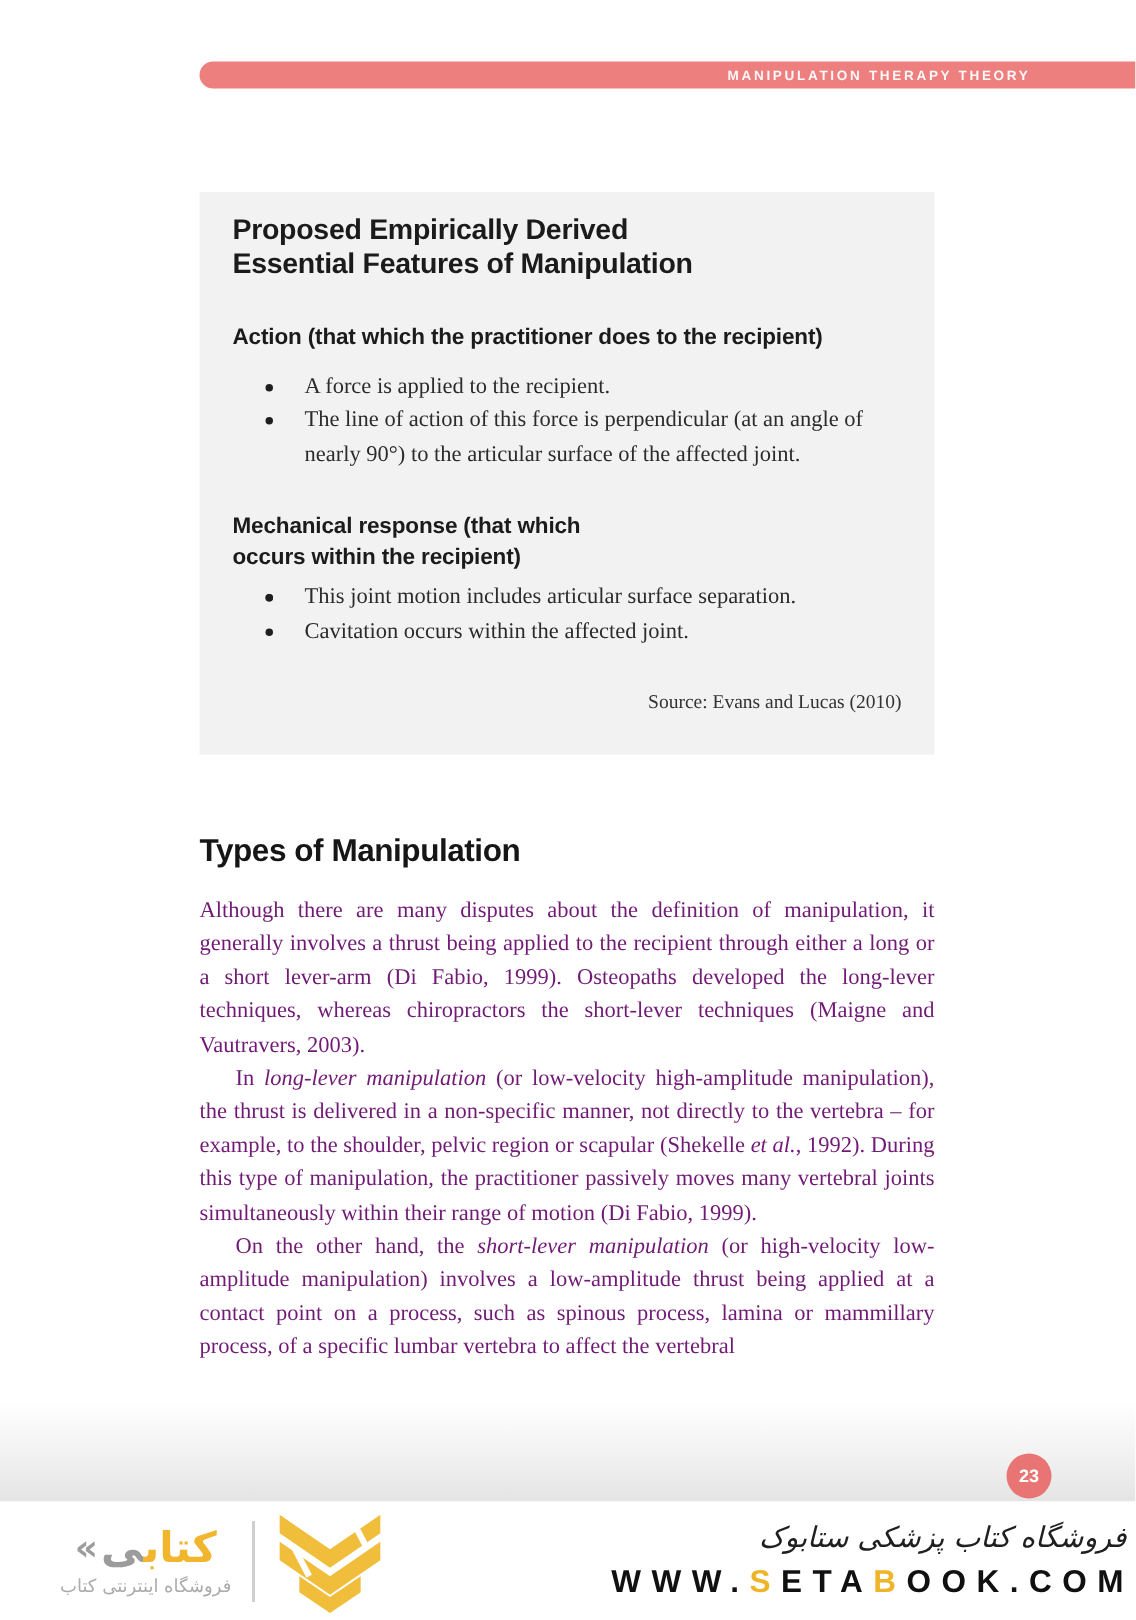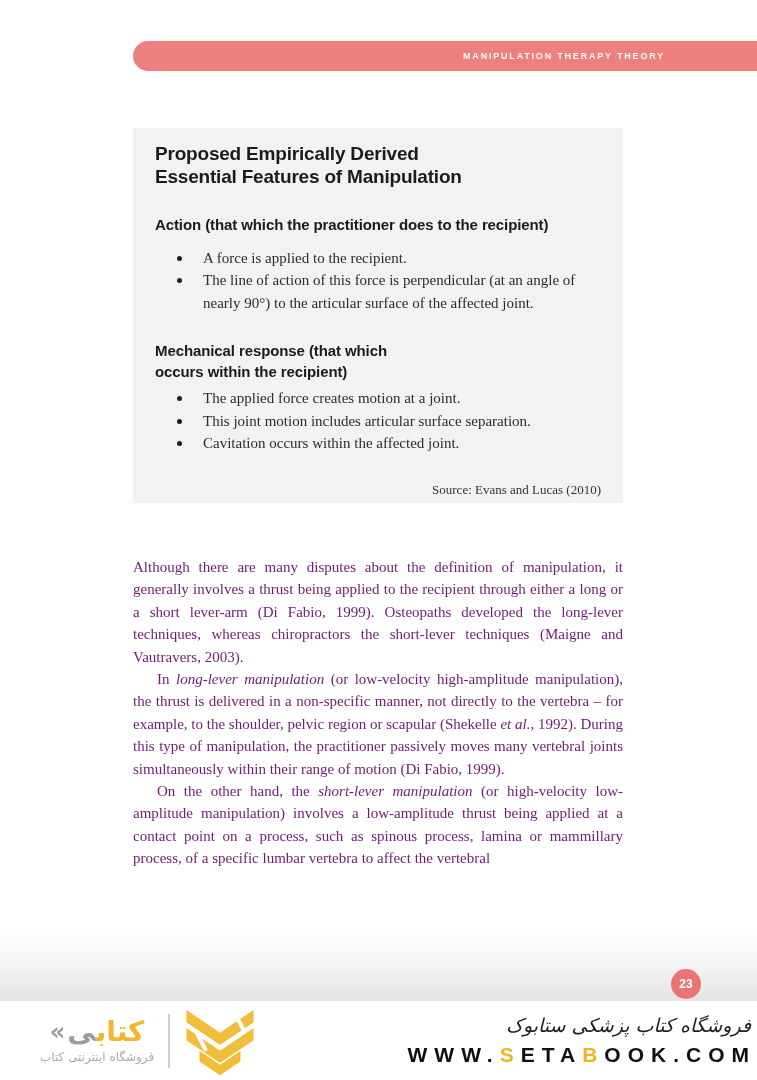--- a/index.html
+++ b/index.html
@@ -7,25 +7,25 @@
   .page{
     position:relative;
     width:757px;height:1080px;
     background:#ffffff;
     overflow:hidden;
     font-family:"Liberation Sans",sans-serif;
   }
 
   
   .top-bar{
-    position:absolute;left:133px;right:0;top:41px;height:30px;
+    position:absolute;left:133px;right:0;top:41px;height:18px;
     background:#ED7F7F;
     border-radius:15px 0 0 15px;
     display:flex;align-items:center;justify-content:flex-end;
-    padding-right:92px;box-sizing:border-box;
+    padding-right:70px;box-sizing:border-box;
   }
   .top-bar span{
     color:rgba(255,255,255,0.95);
     font-size:9px;font-weight:700;letter-spacing:1.8px;
   }
 
   
   .feature-box{
     position:absolute;left:133px;top:128px;width:490px;height:375px;
     background:#F2F2F2;
@@ -149,36 +149,36 @@
     </ul>
 
     <div class="sec-heading tight">
       <div>Mechanical response (that which</div>
       <div>occurs within the recipient)</div>
     </div>
 
     <ul class="bullets tight">
       <li>
         <span class="dot"></span>
-        <span>The applied force creates motion at a joint.</span>
       </li>
       <li>
         <span class="dot"></span>
         <span>This joint motion includes articular surface separation.</span>
       </li>
       <li>
         <span class="dot"></span>
         <span>Cavitation occurs within the affected joint.</span>
       </li>
     </ul>
 
     <div class="source-line">Source: Evans and Lucas (2010)</div>
   </div>
 
   <div class="main-col">
+    <h1>Types of Manipulation</h1>
 
     <p>Although there are many disputes about the definition of manipulation, it generally involves a thrust being applied to the recipient through either a long or a short lever-arm (Di Fabio, 1999). Osteopaths developed the long-lever techniques, whereas chiropractors the short-lever techniques (Maigne and Vautravers, 2003).</p>
 
     <p class="indent"><span>In </span><em>long-lever manipulation</em><span> (or low-velocity high-amplitude manipulation), the thrust is delivered in a non-specific manner, not directly to the vertebra – for example, to the shoulder, pelvic region or scapular (Shekelle </span><em>et al.</em><span>, 1992). During this type of manipulation, the practitioner passively moves many vertebral joints simultaneously within their range of motion (Di Fabio, 1999).</span></p>
 
     <p class="indent"><span>On the other hand, the </span><em>short-lever manipulation</em><span> (or high-velocity low-amplitude manipulation) involves a low-amplitude thrust being applied at a contact point on a process, such as spinous process, lamina or mammillary process, of a specific lumbar vertebra to affect the vertebral</span></p>
   </div>
 
   <div class="shadow-band"></div>
 

